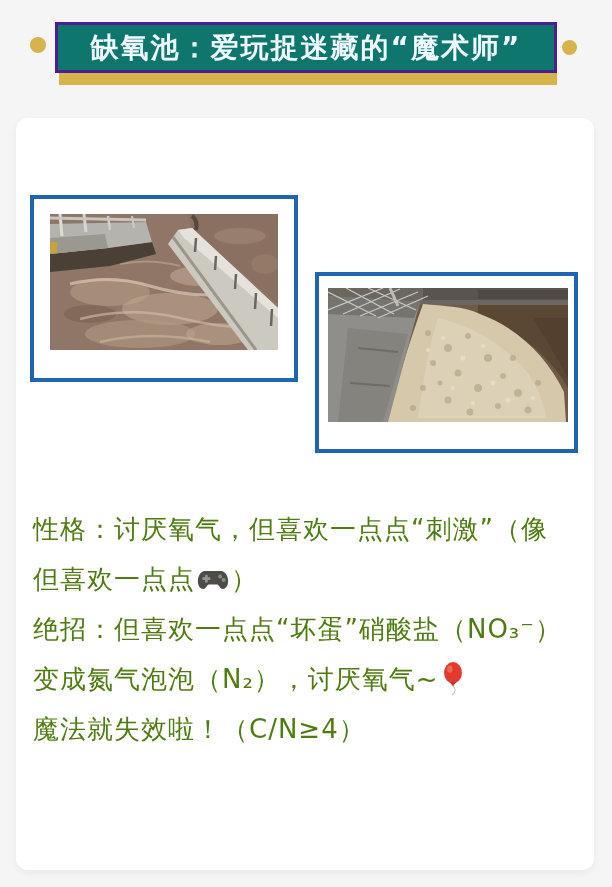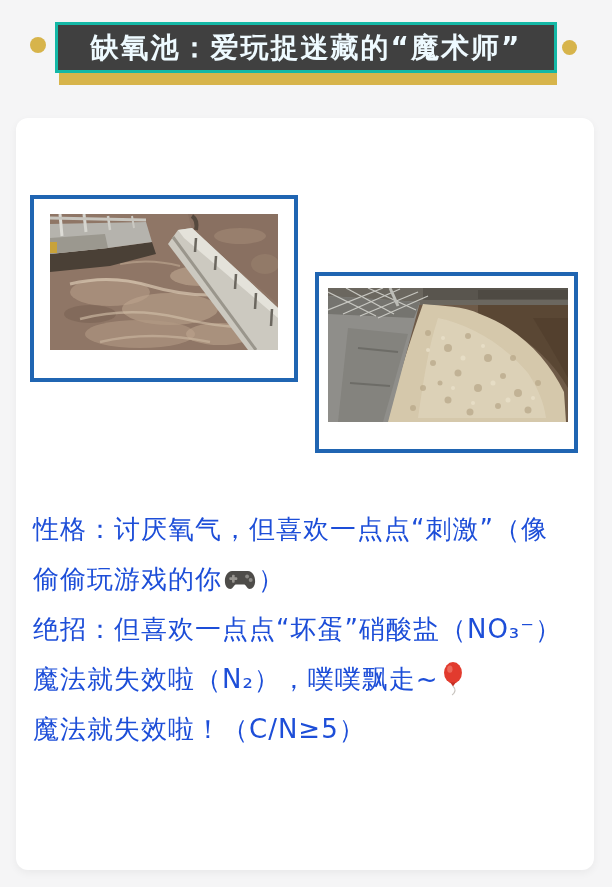--- a/index.html
+++ b/index.html
@@ -10,21 +10,21 @@
     overflow:hidden;
     font-family:"DejaVu Sans","Liberation Sans",sans-serif;
   }
   
   .banner-shadow{
     position:absolute;left:59px;top:45px;width:498px;height:40px;
     background:#d7b44b;z-index:1;
   }
   .banner-box{
     position:absolute;left:55px;top:22px;width:502px;height:51px;
-    background:#404040;border:3px solid #14b8a6;box-sizing:border-box;
+    background:#0f766e;border:3px solid #4c1d95;box-sizing:border-box;
     display:flex;align-items:center;justify-content:center;z-index:2;
   }
   .banner-title{
     margin:0;font-size:28px;font-weight:bold;color:#eefaff;
     letter-spacing:2px;white-space:nowrap;
   }
   .dot{position:absolute;border-radius:50%;background:#d7b44b;z-index:2;}
   .dot-left{left:30px;top:37px;width:16px;height:16px;}
   .dot-right{left:562px;top:40px;width:15px;height:15px;}
   
@@ -41,21 +41,21 @@
   .frame-2{left:299px;top:154px;width:263px;height:181px;}
   .photo{position:absolute;display:block;}
   .photo-1{left:16px;top:15px;width:228px;height:136px;}
   .photo-2{left:9px;top:12px;width:240px;height:134px;}
   
   .body-text{
     position:absolute;left:17px;top:386px;width:552px;
   }
   .line{
     margin:0;height:50px;line-height:50px;
-    font-size:26px;letter-spacing:1px;color:#1d4ed8;white-space:nowrap;
+    font-size:26px;letter-spacing:1px;color:#4d7c0f;white-space:nowrap;
   }
   .emoji{display:inline-block;vertical-align:-4px;margin:0 2px;}
 </style>
 </head>
 <body>
 
 <div class="page">
 
   <header>
     <span class="dot dot-left"></span>
@@ -171,31 +171,31 @@
           <line x1="0" y1="4" x2="48" y2="28"></line>
             <line x1="18" y1="0" x2="66" y2="26"></line>
           <line x1="40" y1="0" x2="88" y2="22"></line>
         </g>
         <line x1="62" y1="0" x2="70" y2="18" stroke="#bdbdb7" stroke-width="3"></line>
       </svg>
     </figure>
 
     <div class="body-text">
       <p class="line">性格：讨厌氧气，但喜欢一点点“刺激”（像</p>
-      <p class="line"><span>偷偷玩游戏的你</span><svg class="emoji" width="32" height="24" viewBox="0 0 36 26" xmlns="http://www.w3.org/2000/svg">
+      <p class="line"><span>但喜欢一点点</span><svg class="emoji" width="32" height="24" viewBox="0 0 36 26" xmlns="http://www.w3.org/2000/svg">
             <path d="M9,3 C4,3 1,9 1,14 C1,20 4,23 7,23 C10,23 11,19 13,18 L23,18 C25,19 26,23 29,23 C32,23 35,20 35,14 C35,9 32,3 27,3 Z" fill="#4e4c49"></path>
             <rect x="6" y="10" width="9" height="3" rx="1" fill="#989590"></rect>
             <rect x="9" y="7" width="3" height="9" rx="1" fill="#989590"></rect>
             <circle cx="26" cy="9" r="2.2" fill="#8c8a86"></circle>
             <circle cx="30" cy="13" r="2.2" fill="#8c8a86"></circle>
           </svg><span>）</span></p>
       <p class="line">绝招：但喜欢一点点“坏蛋”硝酸盐（NO₃⁻）</p>
-      <p class="line"><span>魔法就失效啦（N₂），噗噗飘走~</span><svg class="emoji" width="24" height="34" viewBox="0 0 26 38" style="vertical-align:-8px" xmlns="http://www.w3.org/2000/svg">
+      <p class="line"><span>变成氮气泡泡（N₂），讨厌氧气~</span><svg class="emoji" width="24" height="34" viewBox="0 0 26 38" style="vertical-align:-8px" xmlns="http://www.w3.org/2000/svg">
             <ellipse cx="13" cy="12" rx="10" ry="12" fill="#e23b2e"></ellipse>
             <ellipse cx="9.5" cy="8" rx="3" ry="4" fill="#ef7465" opacity="0.8"></ellipse>
             <polygon points="10,23 16,23 13,27.5" fill="#c22f24"></polygon>
             <path d="M13,27 q5,5 -1,10" stroke="#c9c5c0" stroke-width="1.4" fill="none"></path>
           </svg></p>
-      <p class="line">魔法就失效啦！（C/N≥5）</p>
+      <p class="line">魔法就失效啦！（C/N≥4）</p>
     </div>
 
   </main>
 </div>
 
 </body></html>

